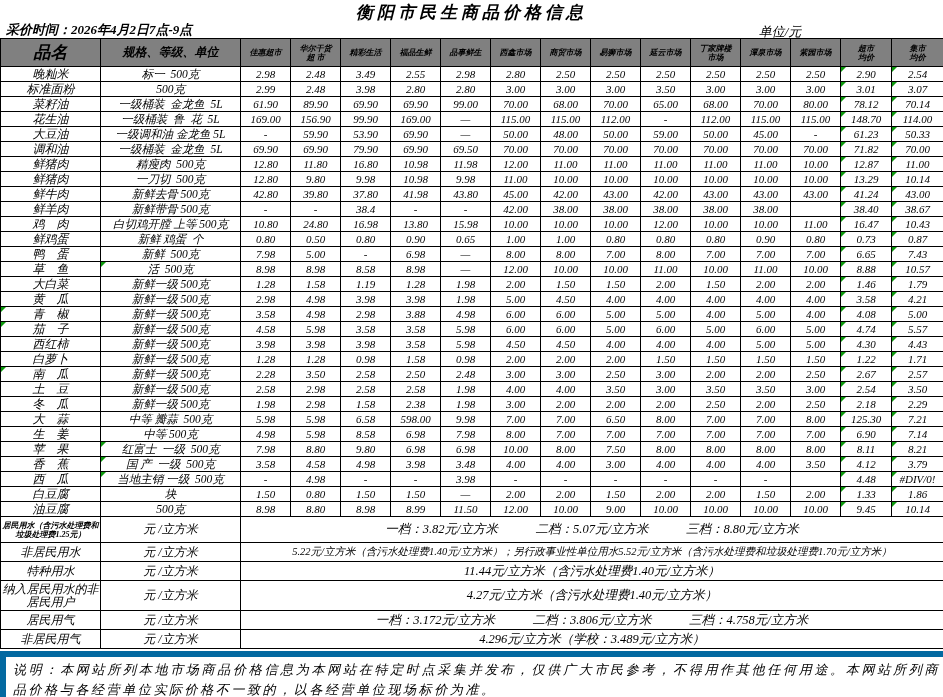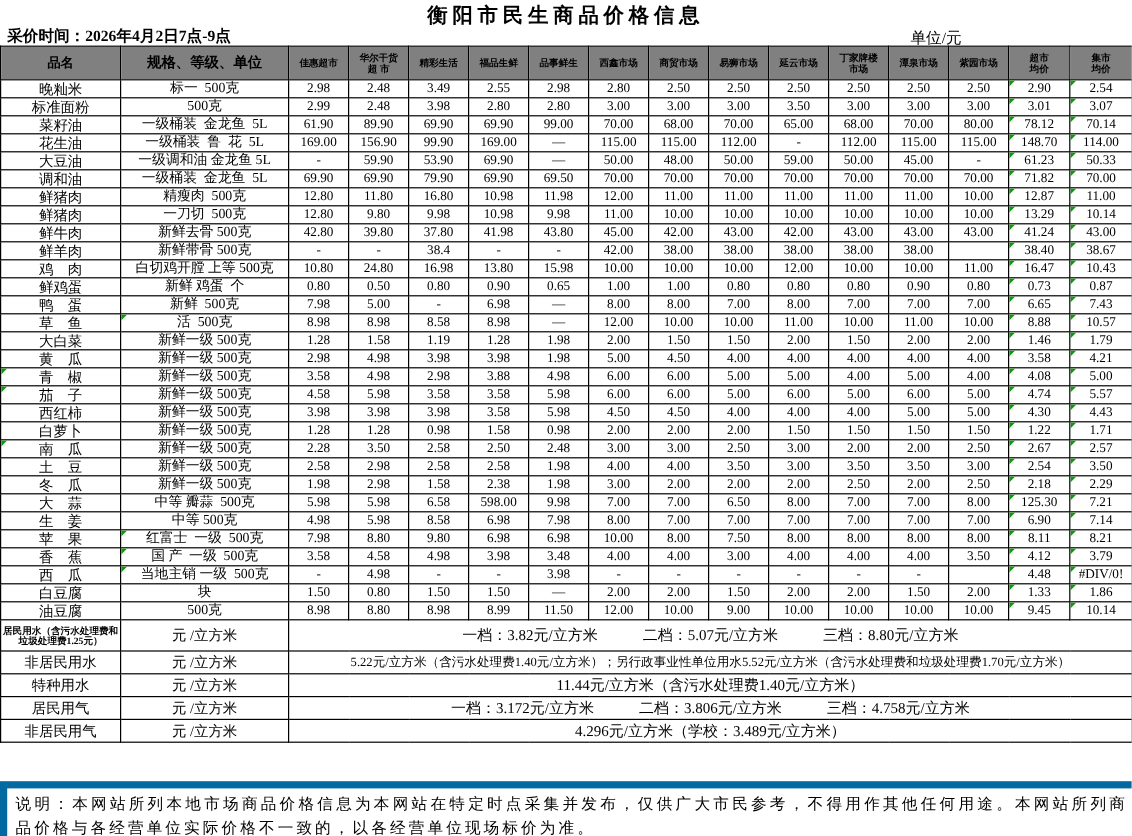--- a/index.html
+++ b/index.html
@@ -1,31 +1,31 @@
 <!DOCTYPE html>
 <html style="--header-bg: #808080; --flag-green: #0d9a0d;"><head>
 <meta charset="utf-8">
 <style>
   html,body{margin:0;padding:0;background:#fff;}
   body{width:943px;height:697px;overflow:hidden;
        font-family:"Liberation Serif","DejaVu Serif",serif;color:#000;}
-  .page{position:relative;width:943px;height:697px;background:#fff;}
+  .page{position:relative;width:943px;height:697px;background:#fff;font-style:italic;}
 
   .title{position:absolute;top:1px;left:0;width:943px;text-align:center;
          font-size:17px;font-weight:bold;letter-spacing:4px;}
   .meta{position:absolute;top:21px;left:6px;font-size:13px;font-weight:bold;}
   .unit{position:absolute;top:23px;left:690px;width:180px;text-align:center;font-size:13px;}
 
   table.grid{position:absolute;top:38px;left:0;width:943px;
              border-collapse:collapse;table-layout:fixed;}
   table.grid td,table.grid th{border:1px solid #000;padding:0;overflow:hidden;
              position:relative;vertical-align:middle;}
   thead tr{height:28px;}
   th{background:var(--header-bg);font-weight:bold;text-align:center;}
-  th.big{font-size:11px;}
+  th.big{font-size:17px;}
   th.med{font-size:12px;}
   th.tiny{font-size:8px;line-height:9px;white-space:pre-line;
           font-family:"Liberation Sans","DejaVu Sans",sans-serif;}
   tbody tr.prod{height:15px;}
   td.name{font-size:12px;text-align:center;white-space:pre;line-height:14px;margin-top:12px;}
   td.spec{font-size:11.5px;text-align:center;white-space:pre;line-height:14px;}
   td.num{font-size:11px;text-align:center;line-height:14px;
          font-family:"Liberation Serif","DejaVu Serif",serif;}
   td.flag::before{content:"";position:absolute;top:0;left:0;width:0;height:0;
          border-top:5px solid var(--flag-green);border-right:5px solid transparent;}
@@ -640,20 +640,25 @@
         <tr class="util" style="height: 19px;">
           <td class="ulabel">非居民用水</td>
           <td class="uunit">元 /立方米</td>
           <td class="uvalue vsmall" colspan="14">5.22元/立方米（含污水处理费1.40元/立方米）；另行政事业性单位用水5.52元/立方米（含污水处理费和垃圾处理费1.70元/立方米）</td>
         </tr>
         <tr class="util" style="height: 19px;">
           <td class="ulabel">特种用水</td>
           <td class="uunit">元 /立方米</td>
           <td class="uvalue" colspan="14">11.44元/立方米（含污水处理费1.40元/立方米）</td>
         </tr>
+        <tr class="util" style="height: 30px;">
+          <td class="ulabel">纳入居民用水的非居民用户</td>
+          <td class="uunit">元 /立方米</td>
+          <td class="uvalue" colspan="14">4.27元/立方米（含污水处理费1.40元/立方米）</td>
+        </tr>
         <tr class="util" style="height: 19px;">
           <td class="ulabel">居民用气</td>
           <td class="uunit">元 /立方米</td>
           <td class="uvalue" colspan="14">一档：3.172元/立方米　　　二档：3.806元/立方米　　　三档：4.758元/立方米</td>
         </tr>
         <tr class="util" style="height: 19px;">
           <td class="ulabel">非居民用气</td>
           <td class="uunit">元 /立方米</td>
           <td class="uvalue" colspan="14">4.296元/立方米（学校：3.489元/立方米）</td>
         </tr>

